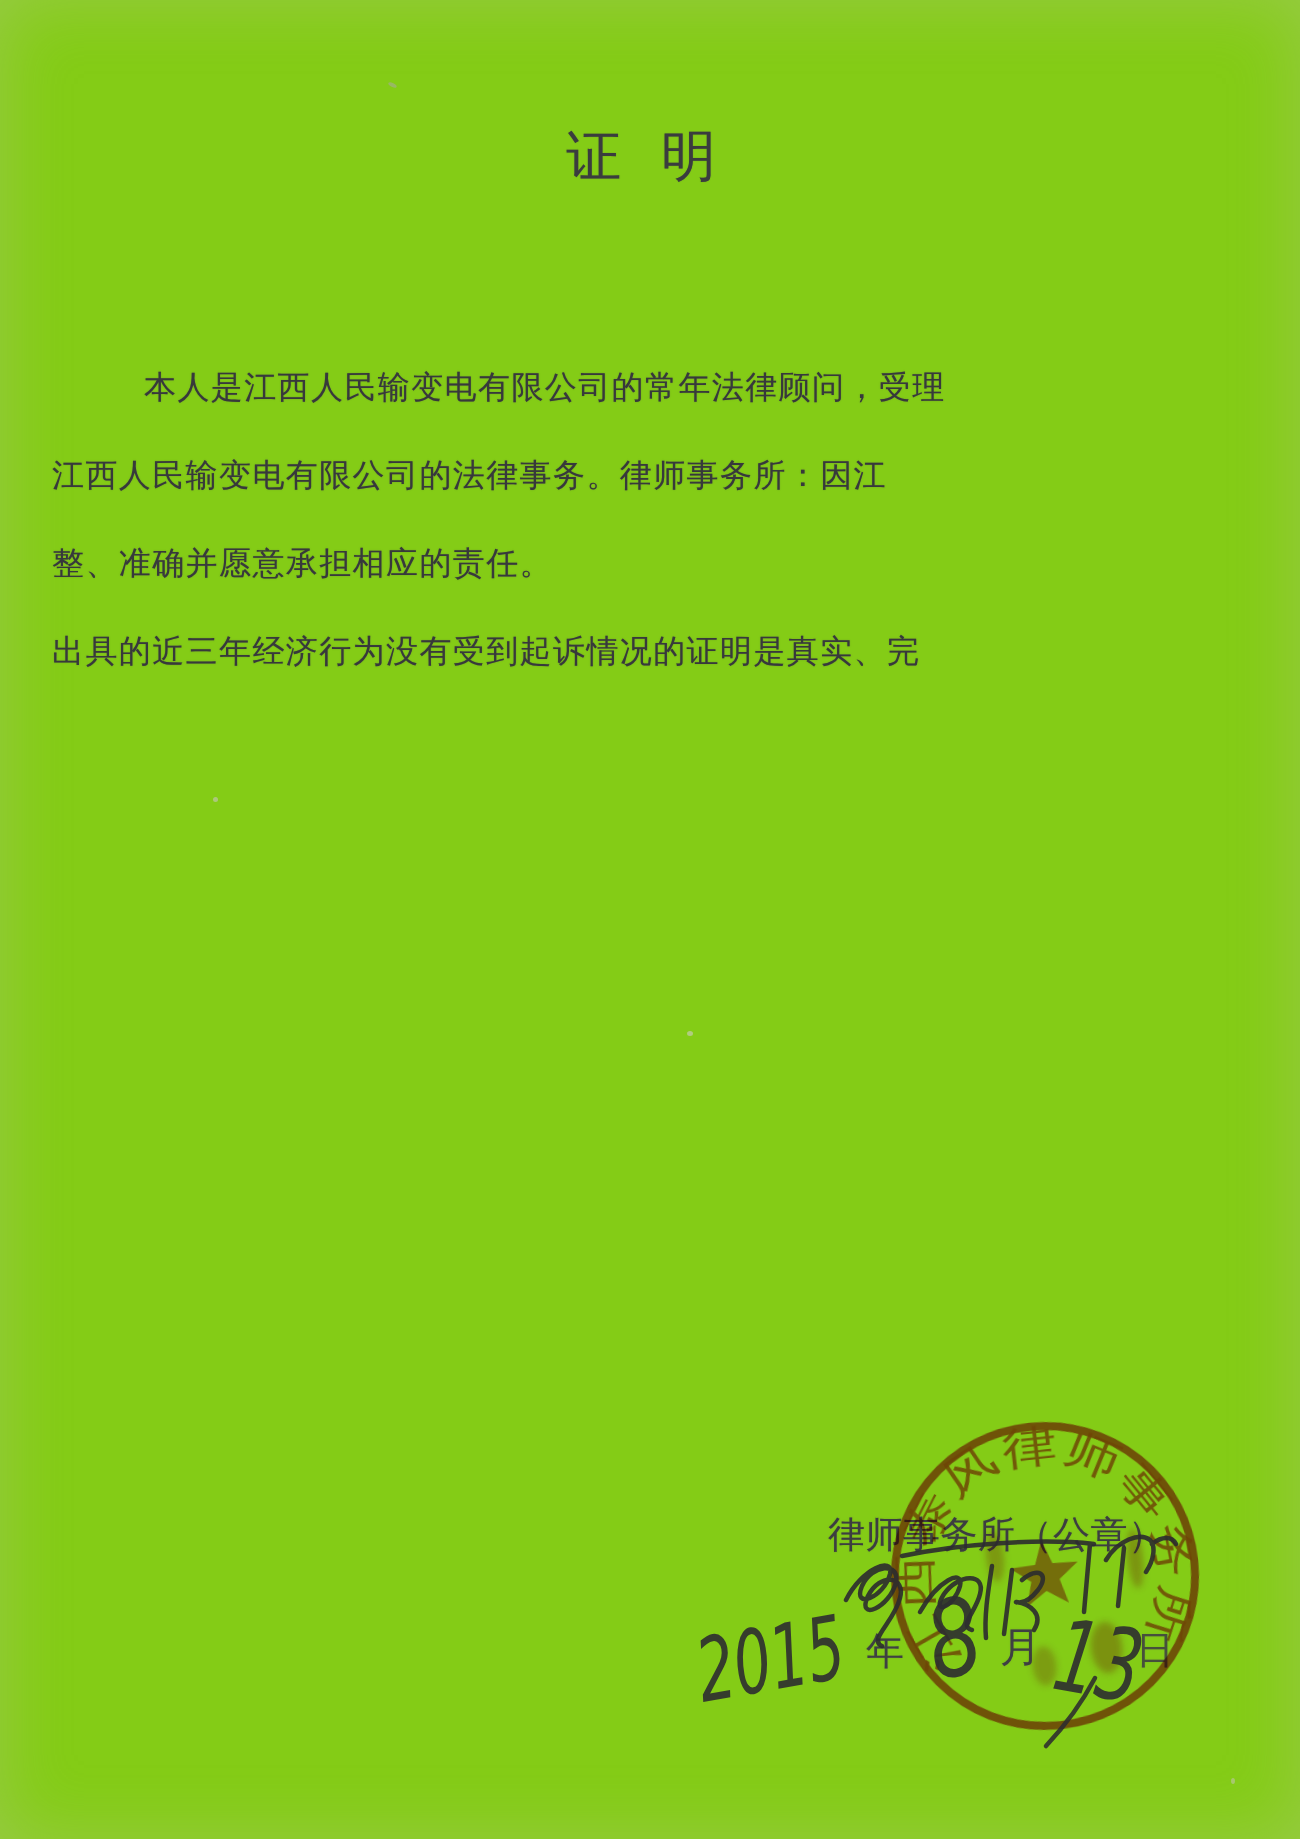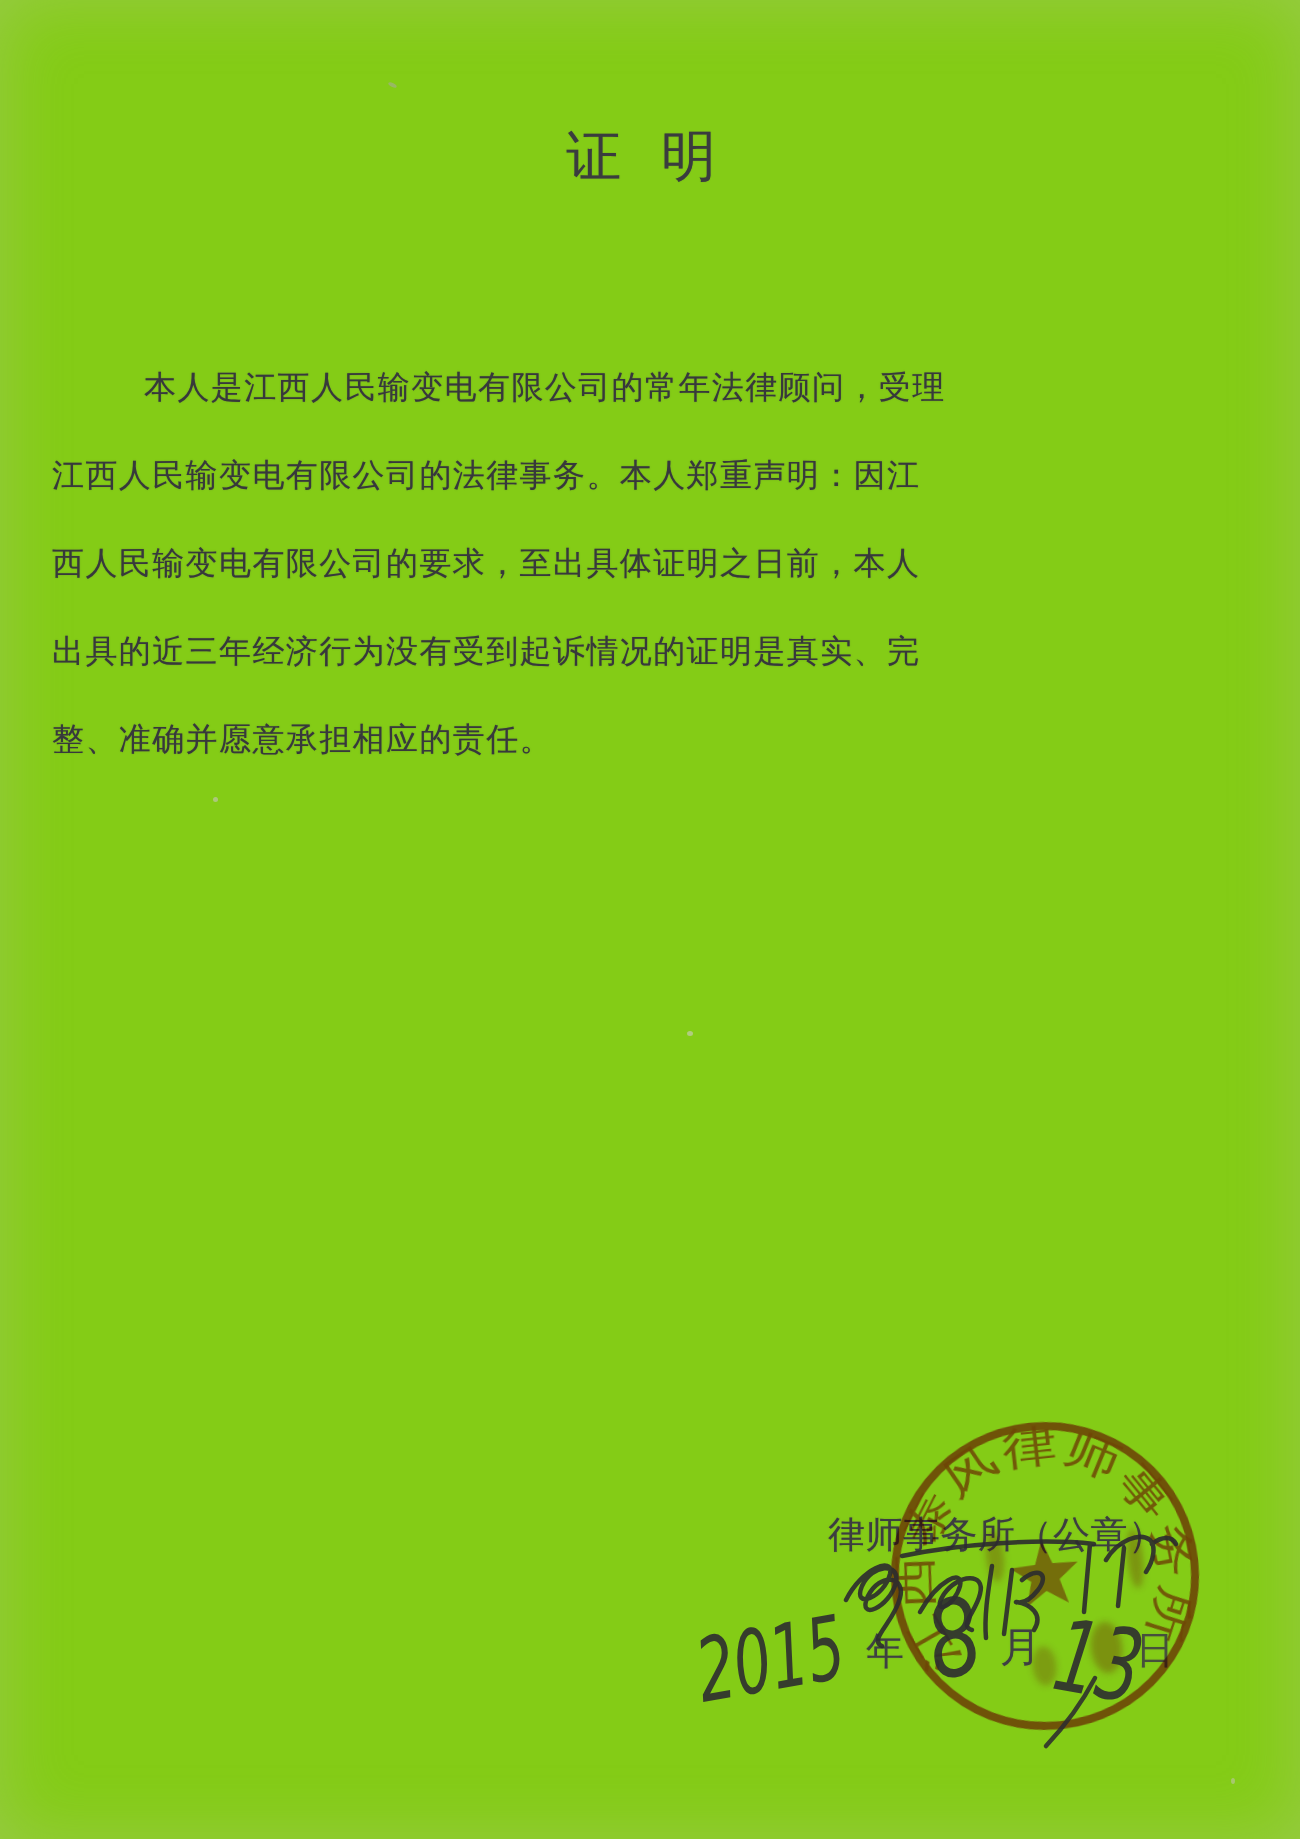--- a/index.html
+++ b/index.html
@@ -79,24 +79,23 @@
 </style>
 </head>
 <body>
 
 <div class="page">
 
   <div class="doc-title">证 明</div>
 
   <div class="body-block">
     <div class="body-line indent">本人是江西人民输变电有限公司的常年法律顾问，受理</div>
-    <div class="body-line">江西人民输变电有限公司的法律事务。本人郑重声明：因江</div>
-    <div class="body-line">西人民输变电有限公司的要求，至出具体证明之日前，本人</div>
+    <div class="body-line">江西人民输变电有限公司的法律事务。律师事务所：因江</div>
+    <div class="body-line">整、准确并愿意承担相应的责任。</div>
     <div class="body-line">出具的近三年经济行为没有受到起诉情况的证明是真实、完</div>
-    <div class="body-line">整、准确并愿意承担相应的责任。</div>
   </div>
 
   <div class="firm-line">律师事务所（公章）</div>
 
   <div class="date-unit unit-year">年</div>
   <div class="date-unit unit-month">月</div>
   <div class="date-unit unit-day">日</div>
 
   <svg class="stamp" viewBox="0 0 320 320">
     <defs>

